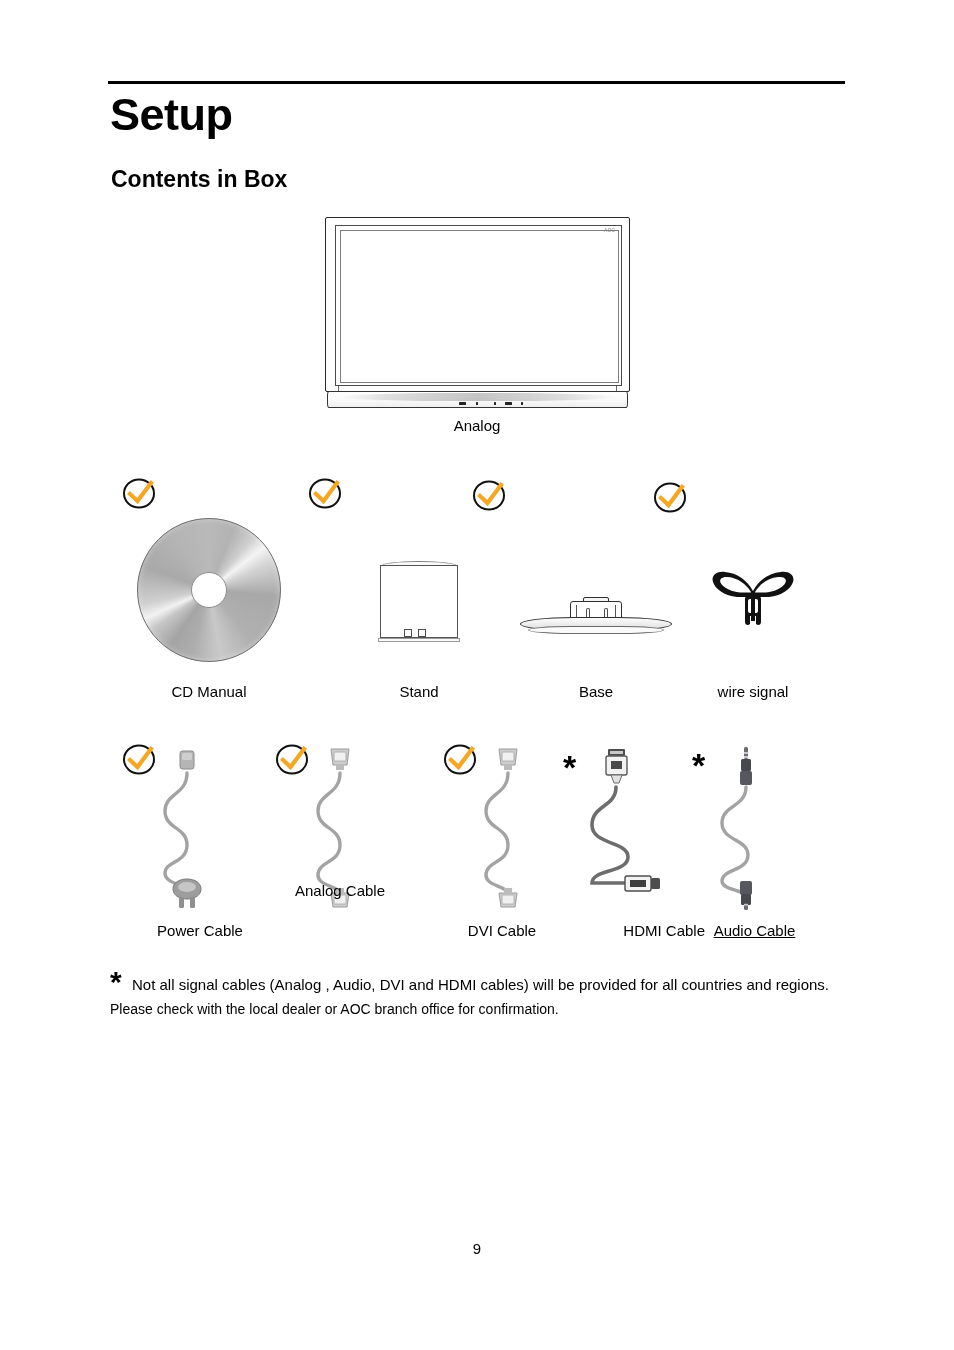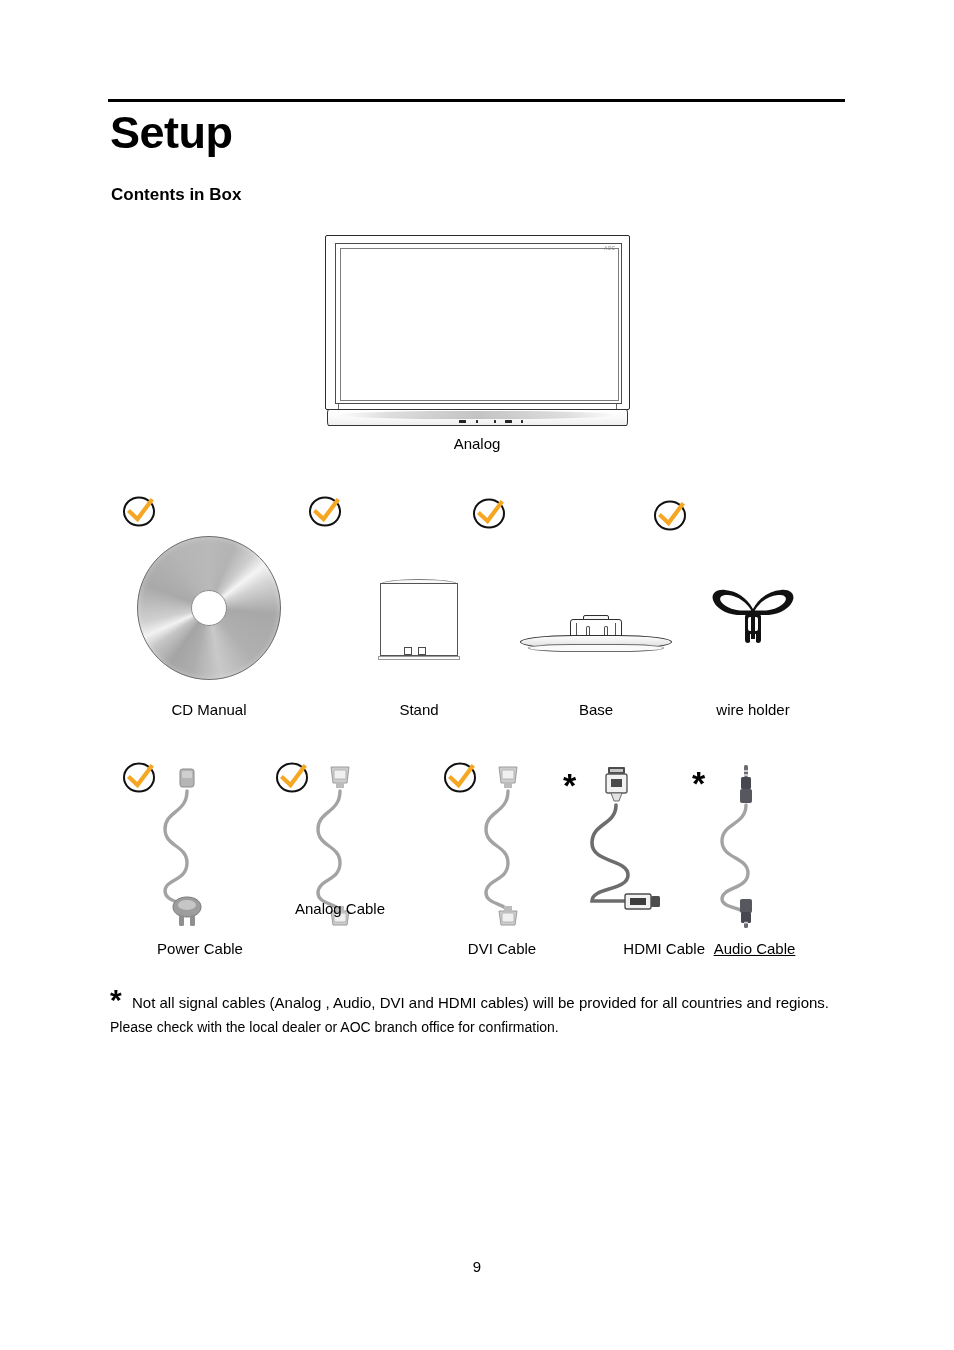--- a/index.html
+++ b/index.html
@@ -13,21 +13,20 @@
     height: 1350px;
     position: relative;
     font-family: "Liberation Sans", sans-serif;
     color: #000000;
     overflow: hidden;
   }
 
   .page {
     position: absolute;
     inset: 0;
-    margin-top: 18px;
   }
 
   
   .top-rule {
     position: absolute;
     left: 108px;
     top: 81px;
     width: 737px;
     height: 3px;
     background: #000;
@@ -38,21 +37,21 @@
     top: 92px;
     font-size: 45px;
     font-weight: bold;
     letter-spacing: -0.5px;
     line-height: 1;
   }
   .h2 {
     position: absolute;
     left: 111px;
     top: 168px;
-    font-size: 17px;
+    font-size: 23px;
     font-weight: bold;
     line-height: 1;
   }
 
   
   .monitor-wrap {
     position: absolute;
     left: 325px;
     top: 217px;
     width: 305px;
@@ -339,21 +338,21 @@
     <path d="M46 31 C40 20 30 13 18 12 C9 11 4 16 6 22 C8 29 18 36 30 37 L46 37 Z" fill="#111"></path>
     <path d="M46 31 C52 20 62 13 74 12 C83 11 88 16 86 22 C84 29 74 36 62 37 L46 37 Z" fill="#111"></path>
     <path d="M44 32 C39 24 31 18 21 17 C15 16.5 12 19 13.5 22.5 C15.5 27 24 32 33 32.5 L44 32.5 Z" fill="#fff"></path>
     <path d="M48 32 C53 24 61 18 71 17 C77 16.5 80 19 78.5 22.5 C76.5 27 68 32 59 32.5 L48 32.5 Z" fill="#fff"></path>
     <rect x="38" y="36" width="16" height="20" rx="3" fill="#111"></rect>
     <rect x="41" y="39" width="10" height="14" rx="2" fill="#fff"></rect>
     <rect x="44" y="39" width="4" height="22" fill="#111"></rect>
     <path d="M38 54 L38 62 C38 65 41 66 43 64 L43 54 Z" fill="#111"></path>
     <path d="M54 54 L54 62 C54 65 51 66 49 64 L49 54 Z" fill="#111"></path>
   </svg>
-  <div class="caption" style="left:673px; top:684px; width:160px;">wire holder</div>
+  <div class="caption" style="left:673px; top:684px; width:160px;">wire signal</div>
 
   <svg class="check-icon" style="left:122px; top:741px;" viewBox="0 0 36 36">
     <ellipse cx="17" cy="18.5" rx="15" ry="14" fill="none" stroke="#111" stroke-width="2"></ellipse>
     <path d="M8 19 L15.5 26 L29 8" fill="none" stroke="#F5A623" stroke-width="4.2" stroke-linecap="square" stroke-linejoin="miter"></path>
   </svg>
   <svg class="check-icon" style="left:275px; top:741px;" viewBox="0 0 36 36">
     <ellipse cx="17" cy="18.5" rx="15" ry="14" fill="none" stroke="#111" stroke-width="2"></ellipse>
     <path d="M8 19 L15.5 26 L29 8" fill="none" stroke="#F5A623" stroke-width="4.2" stroke-linecap="square" stroke-linejoin="miter"></path>
   </svg>
   <svg class="check-icon" style="left:443px; top:741px;" viewBox="0 0 36 36">

